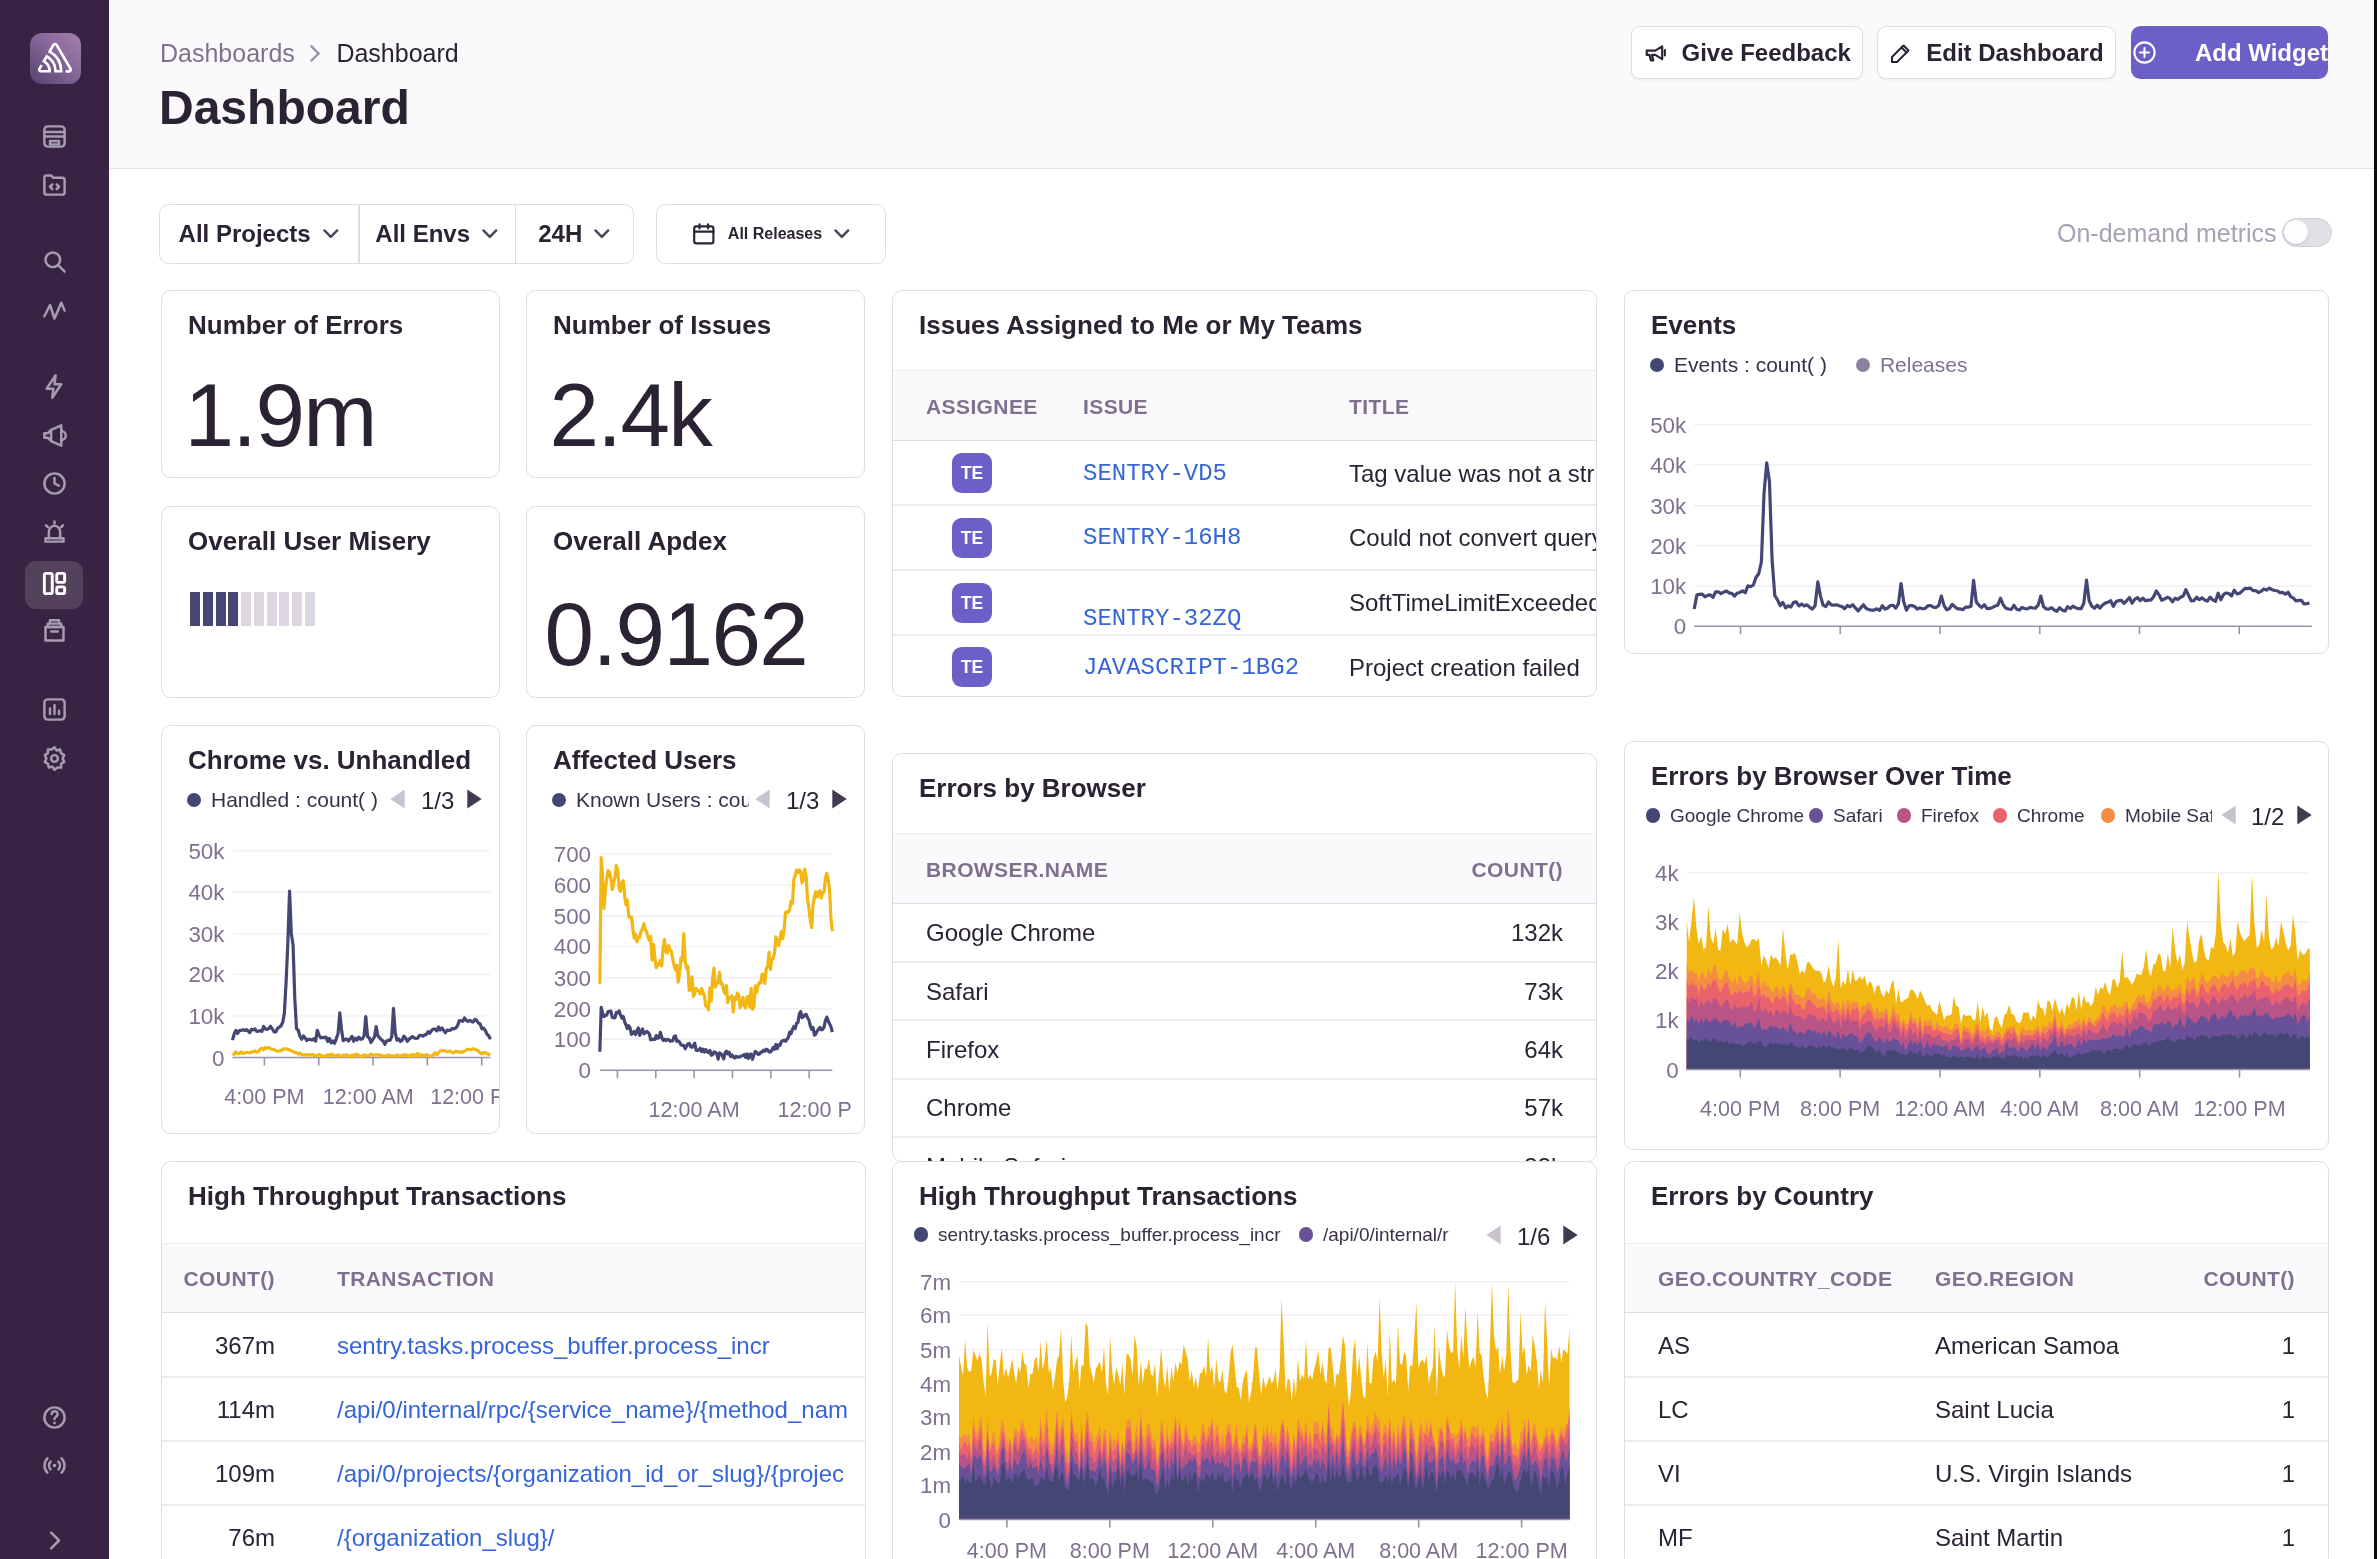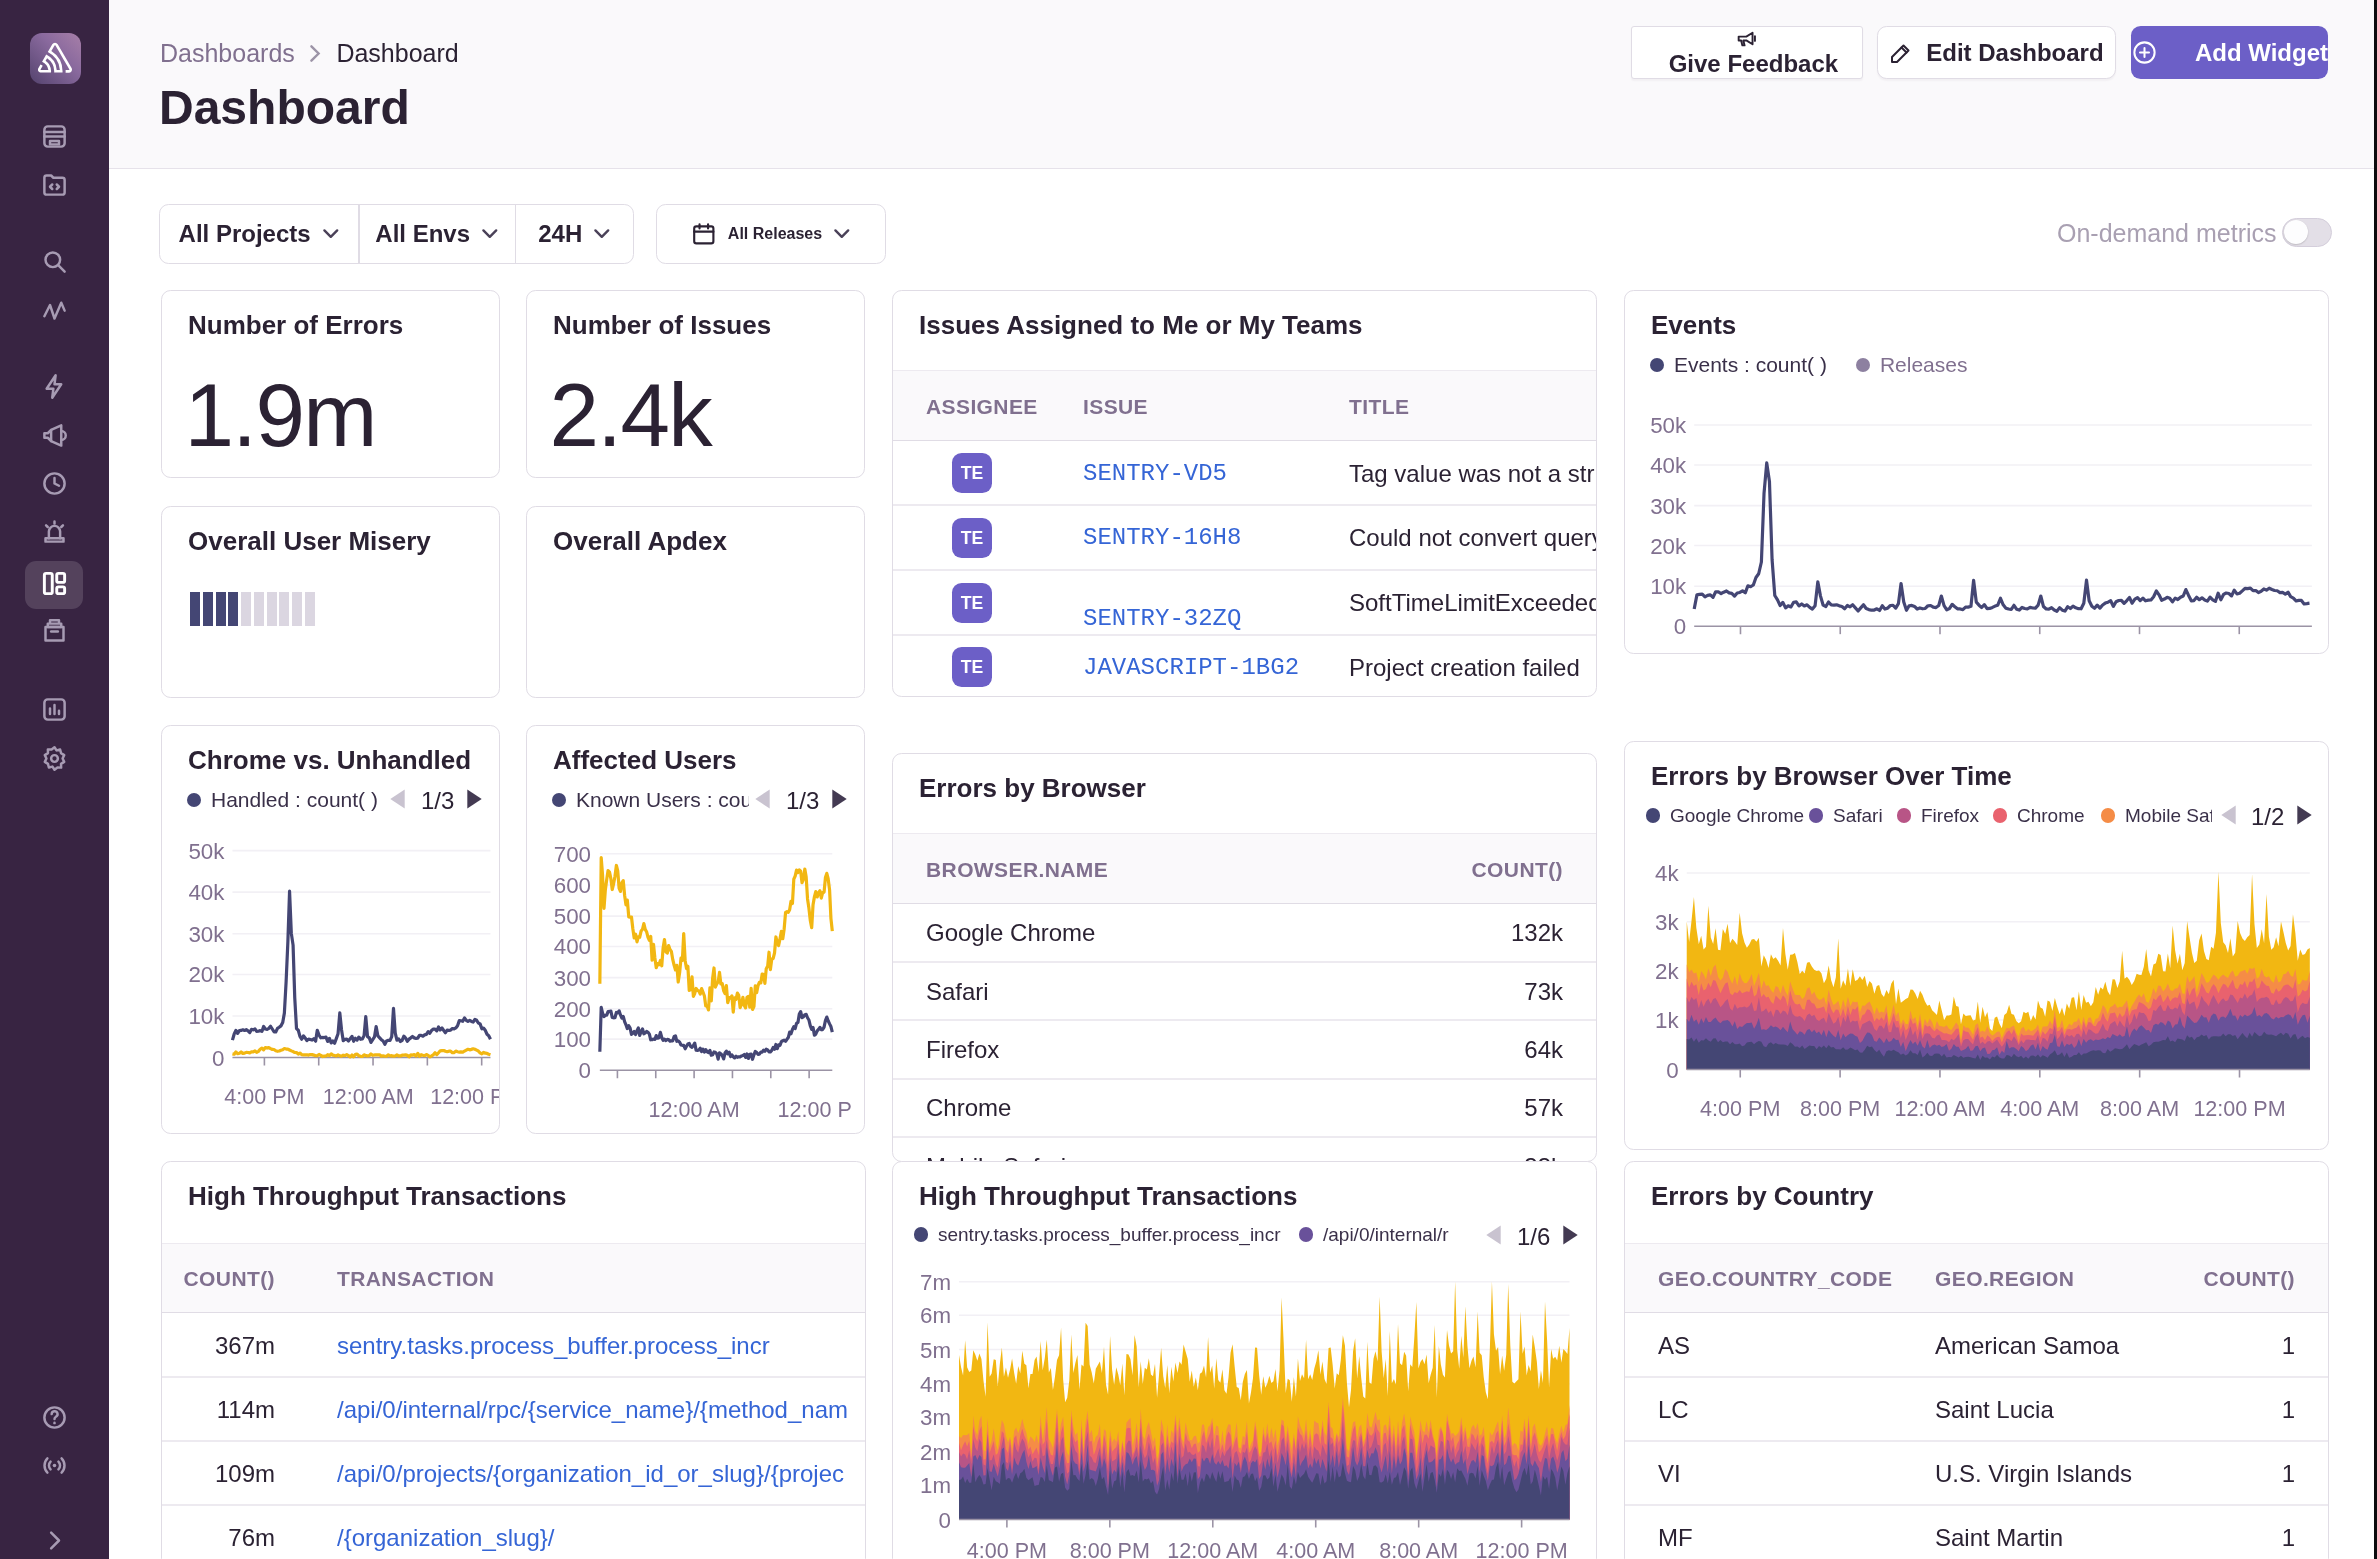--- a/index.html
+++ b/index.html
@@ -92,21 +92,21 @@
         <rect x="3" y="3" width="7" height="18" rx="1.5"></rect>
         <rect x="14" y="3" width="7" height="8" rx="1.5"></rect>
         <rect x="14" y="15" width="7" height="6" rx="1.5"></rect>
       </svg>
     </div>
     <div id="header"></div>
     <div class="abs" style="left:160px;top:39px;font-size:25px;color:#80708F;">Dashboards<svg style="margin:0 14.4px;position:relative;top:1.6px;" width="12.8" height="21" viewBox="0 0 16 26" fill="none" stroke="#9C94A7" stroke-width="3" stroke-linecap="round">
         <path d="M3 4l9 9-9 9"></path>
       </svg><span style="color:#2B2233;">Dashboard</span></div>
     <div class="abs" style="left:159px;top:80px;font-size:48px;font-weight:700;color:#2B2233;">Dashboard</div>
-    <div class="abs" style="left:1631px;top:26px;width:232px;height:53px;border-radius:3px;display:flex;align-items:center;justify-content:center;font-size:24px;font-weight:700;background:#fff;border:1.6px solid #E0DCE5;color:#2B2233;box-shadow:0 1.6px 1.6px rgba(43,34,51,0.04);flex-direction:column;">
+    <div class="abs" style="left:1631px;top:26px;width:232px;height:53px;border-radius:8px;display:flex;align-items:center;justify-content:center;font-size:24px;font-weight:700;background:#fff;border:1.6px solid #E0DCE5;color:#2B2233;box-shadow:0 1.6px 1.6px rgba(43,34,51,0.04);">
       <svg width="25.6" height="25.6" viewBox="0 0 24 24" fill="none" stroke="#2B2233" stroke-width="2" stroke-linecap="round" stroke-linejoin="round">
         <path d="M3.5 10v4h2.6l1.3 5.2h2.3L8.4 14h3.1l6.5 4V6l-6.5 4H6.1z"></path>
         <path d="M20.5 9.5v5"></path>
       </svg>
       <span style="margin-left:12.8px;">Give Feedback</span>
     </div>
     <div class="abs" style="left:1877px;top:26px;width:239px;height:53px;border-radius:9.6px;display:flex;align-items:center;justify-content:center;font-size:24px;font-weight:700;background:#fff;border:1.6px solid #E0DCE5;color:#2B2233;box-shadow:0 1.6px 1.6px rgba(43,34,51,0.04);">
       <svg width="24" height="24" viewBox="0 0 24 24" fill="none" stroke="#2B2233" stroke-width="2" stroke-linecap="round" stroke-linejoin="round">
         <path d="M14.5 4.5l5 5L8 21H3v-5z"></path>
         <path d="M12.5 6.5l5 5"></path>
@@ -165,20 +165,21 @@
       <div class="abs" style="left:66px;top:85px;width:9.6px;height:34px;background:#444674;"></div>
       <div class="abs" style="left:79px;top:85px;width:9.6px;height:34px;background:#DBD6E1;"></div>
       <div class="abs" style="left:92px;top:85px;width:9.6px;height:34px;background:#DBD6E1;"></div>
       <div class="abs" style="left:105px;top:85px;width:9.6px;height:34px;background:#DBD6E1;"></div>
       <div class="abs" style="left:117px;top:85px;width:9.6px;height:34px;background:#DBD6E1;"></div>
       <div class="abs" style="left:130px;top:85px;width:9.6px;height:34px;background:#DBD6E1;"></div>
       <div class="abs" style="left:143px;top:85px;width:9.6px;height:34px;background:#DBD6E1;"></div>
     </div>
     <div class="card" style="left:526px;top:506px;width:339px;height:192px;">
       <div class="wtitle">Overall Apdex</div>
+      <div class="abs num" style="left:17.6px;top:76px;">0.9162</div>
     </div>
     <div class="card" style="left:892px;top:290px;width:705px;height:407px;">
       <div class="wtitle">Issues Assigned to Me or My Teams</div>
       <div class="thead" style="top:79px;height:71px;"></div>
       <div class="th" style="left:33px;top:104px;">ASSIGNEE</div>
       <div class="th" style="left:190px;top:104px;">ISSUE</div>
       <div class="th" style="left:456px;top:104px;">TITLE</div>
       <div class="abs" style="left:59px;top:162px;width:40px;height:40px;border-radius:9.6px;background:#6C5FC7;color:#fff;font-size:17.6px;font-weight:700;display:flex;align-items:center;justify-content:center;">TE</div>
       <div class="td mono" style="left:190px;top:169px;color:#3565D6;font-size:24px;">SENTRY-VD5</div>
       <div class="td" style="left:456px;top:169px;width:248px;overflow:hidden;">Tag value was not a string</div>

